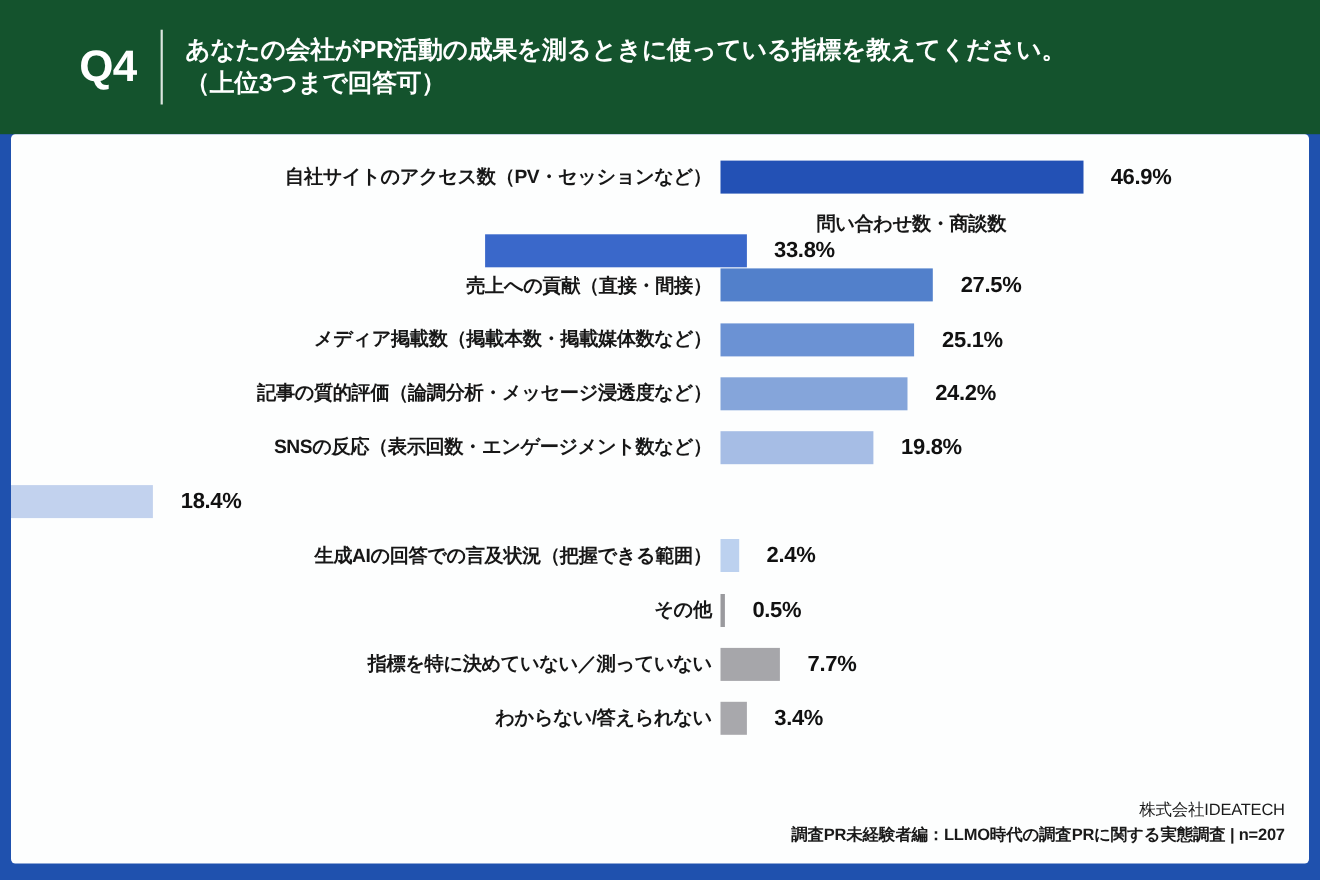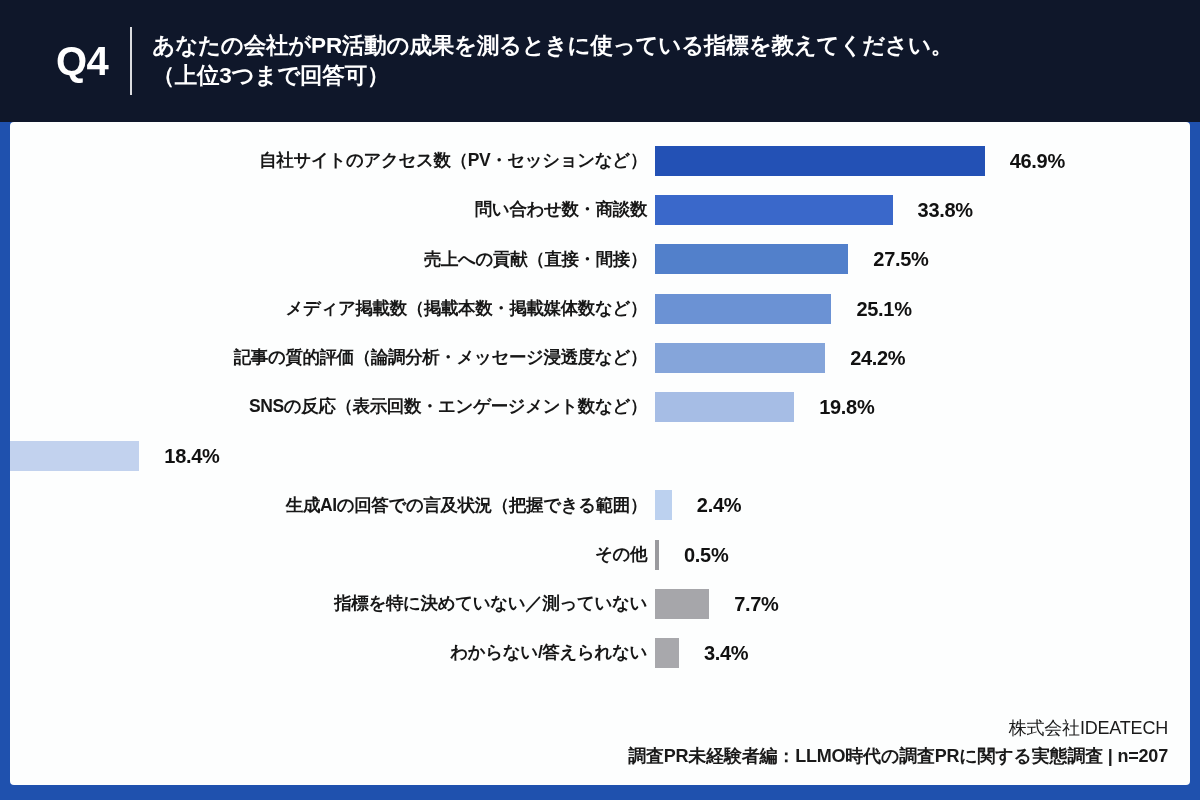--- a/index.html
+++ b/index.html
@@ -14,25 +14,25 @@
     overflow: hidden;
   }
 
   
   .header {
     position: absolute;
     left: 0;
     top: 0;
     width: 1200px;
     height: 122px;
-    background: #0f172a;
+    background: #14532d;
     display: flex;
     align-items: center;
     box-sizing: border-box;
-    padding-left: 56px;
+    padding-left: 72px;
   }
   .q-number {
     color: #ffffff;
     font-size: 40px;
     font-weight: bold;
     letter-spacing: -0.5px;
     line-height: 1;
     padding-right: 22px;
     white-space: nowrap;
   }
@@ -117,21 +117,21 @@
     line-height: 1;
   }
 
   
   .footer {
     position: absolute;
     right: 22px;
     bottom: 14px;
     text-align: right;
     color: #1a1a1a;
-    font-size: 18px;
+    font-size: 15px;
     line-height: 1.55;
     letter-spacing: -0.2px;
   }
   .footer-company {
     font-weight: normal;
   }
   .footer-survey {
     font-weight: bold;
   }
 </style>
@@ -149,21 +149,21 @@
 
 <div class="panel">
   <div class="chart" id="chart">
       <div class="bar-row" style="top: 24px;">
         <div class="bar-label">自社サイトのアクセス数（PV・セッションなど）</div>
         <div class="bar-track">
           <div class="bar-fill" style="width: 329.707px; background: rgb(35, 81, 181);"></div>
           <div class="bar-value">46.9%</div>
         </div>
       </div>
-      <div class="bar-row" style="top: 73.2px;">
+      <div class="bar-row" style="top: 73.2px; flex-direction: column;">
         <div class="bar-label">問い合わせ数・商談数</div>
         <div class="bar-track">
           <div class="bar-fill" style="width: 237.614px; background: rgb(58, 104, 202);"></div>
           <div class="bar-value">33.8%</div>
         </div>
       </div>
       <div class="bar-row" style="top: 122.4px;">
         <div class="bar-label">売上への貢献（直接・間接）</div>
         <div class="bar-track">
           <div class="bar-fill" style="width: 193.325px; background: rgb(82, 128, 203);"></div>

